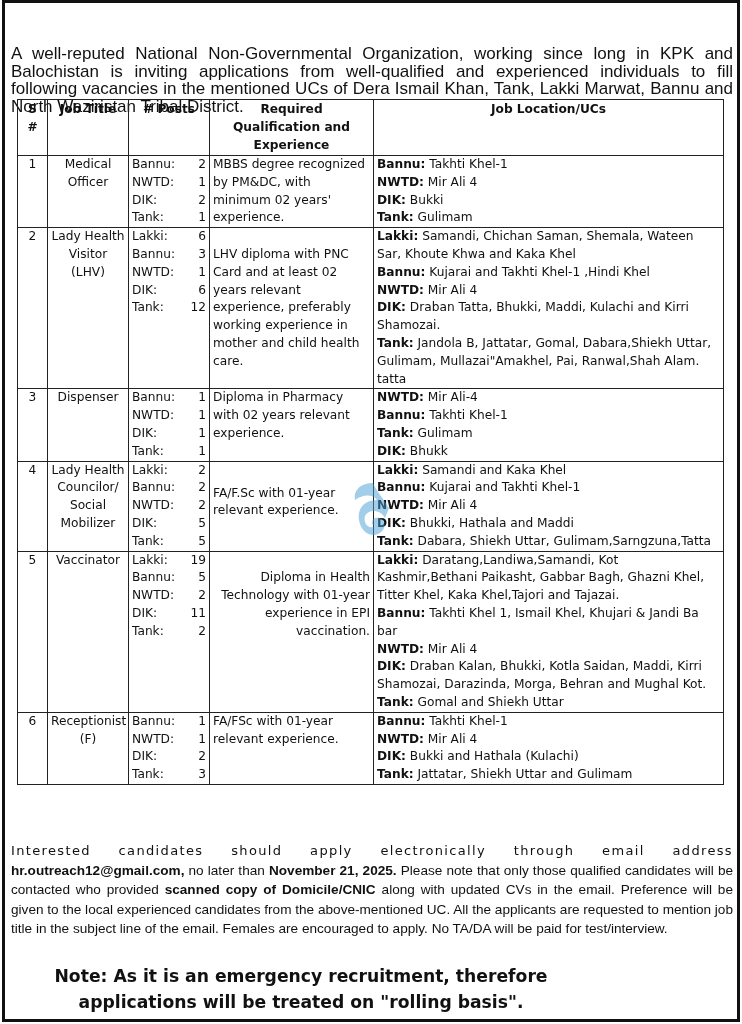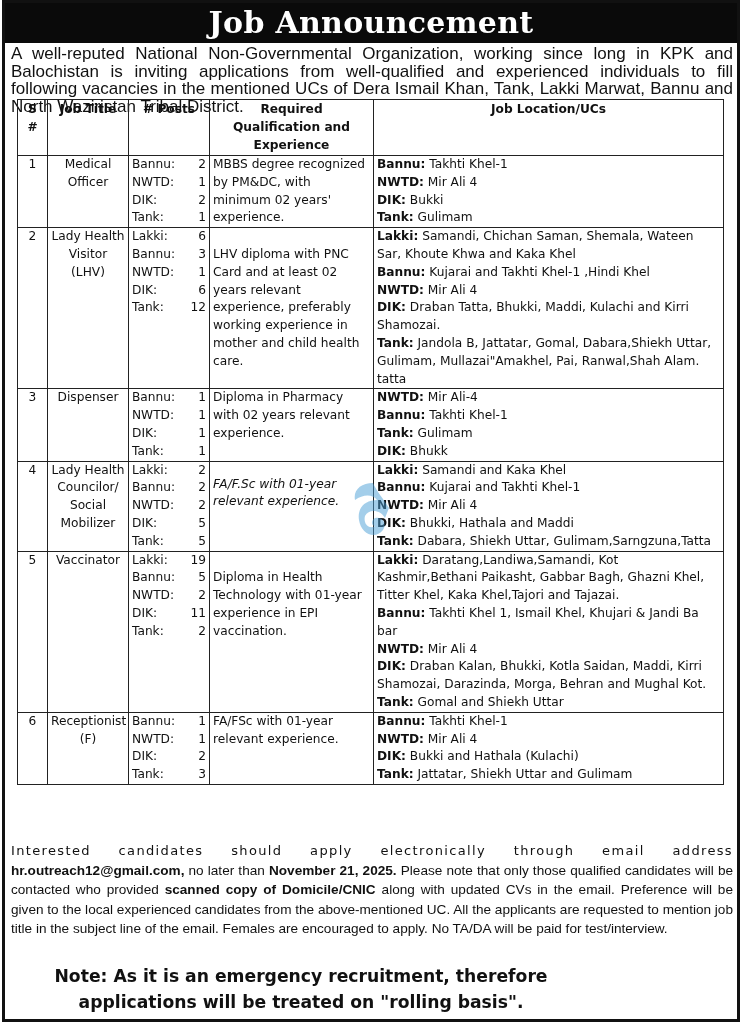--- a/index.html
+++ b/index.html
@@ -58,21 +58,20 @@
   }
   .watermark {
     position: absolute; left: 338px; top: 475px; width: 50px; height: 75px;
     opacity: 0.5; pointer-events: none;
   }
 </style>
 </head>
 <body>
 
 <div class="frame">
-  <div class="header">Job Announcement</div>
 
   <div class="intro">A well-reputed National Non-Governmental Organization, working since long in KPK and Balochistan is inviting applications from well-qualified and experienced individuals to fill following vacancies in the mentioned UCs of Dera Ismail Khan, Tank, Lakki Marwat, Bannu and North Waziristan Tribal District.</div>
 
   <table class="jobs">
     <colgroup>
       <col class="c-sn">
         <col class="c-title">
         <col class="c-posts">
         <col class="c-qual">
         <col class="c-loc">
@@ -143,40 +142,40 @@
         <tr>
           <td class="c-sn">4</td>
           <td class="c-title">Lady Health Councilor/ Social Mobilizer</td>
           <td class="c-posts">
             <div class="posts-line"><span>Lakki:</span><span class="pv">2</span></div>
             <div class="posts-line"><span>Bannu:</span><span class="pv">2</span></div>
             <div class="posts-line"><span>NWTD:</span><span class="pv">2</span></div>
             <div class="posts-line"><span>DIK:</span><span class="pv">5</span></div>
             <div class="posts-line"><span>Tank:</span><span class="pv">5</span></div>
           </td>
-          <td class="c-qual qual" style="padding-top: 14px; font-style: italic;">FA/F.Sc with 01-year relevant experience.</td>
+          <td class="c-qual qual" style="padding-top: 23px;">FA/F.Sc with 01-year relevant experience.</td>
           <td class="c-loc">
             <span class="loc-line"><span class="loc-key">Lakki:</span> <span>Samandi and Kaka Khel</span></span>
             <span class="loc-line"><span class="loc-key">Bannu:</span> <span>Kujarai and Takhti Khel-1</span></span>
             <span class="loc-line"><span class="loc-key">NWTD:</span> <span>Mir Ali 4</span></span>
             <span class="loc-line"><span class="loc-key">DIK:</span> <span>Bhukki, Hathala and Maddi</span></span>
             <span class="loc-line"><span class="loc-key">Tank:</span> <span>Dabara, Shiekh Uttar, Gulimam,Sarngzuna,Tatta</span></span>
           </td>
         </tr>
         <tr>
           <td class="c-sn">5</td>
           <td class="c-title">Vaccinator</td>
           <td class="c-posts">
             <div class="posts-line"><span>Lakki:</span><span class="pv">19</span></div>
             <div class="posts-line"><span>Bannu:</span><span class="pv">5</span></div>
             <div class="posts-line"><span>NWTD:</span><span class="pv">2</span></div>
             <div class="posts-line"><span>DIK:</span><span class="pv">11</span></div>
             <div class="posts-line"><span>Tank:</span><span class="pv">2</span></div>
           </td>
-          <td class="c-qual qual" style="padding-top: 17.8px;">Diploma in Health Technology with 01-year experience in EPI vaccination.</td>
+          <td class="c-qual qual" style="padding-top: 17.8px; text-align: right;">Diploma in Health Technology with 01-year experience in EPI vaccination.</td>
           <td class="c-loc">
             <span class="loc-line"><span class="loc-key">Lakki:</span> <span>Daratang,Landiwa,Samandi, Kot Kashmir,Bethani Paikasht, Gabbar Bagh, Ghazni Khel, Titter Khel, Kaka Khel,Tajori and Tajazai.</span></span>
             <span class="loc-line"><span class="loc-key">Bannu:</span> <span>Takhti Khel 1, Ismail Khel, Khujari &amp; Jandi Ba bar</span></span>
             <span class="loc-line"><span class="loc-key">NWTD:</span> <span>Mir Ali 4</span></span>
             <span class="loc-line"><span class="loc-key">DIK:</span> <span>Draban Kalan, Bhukki, Kotla Saidan, Maddi, Kirri Shamozai, Darazinda, Morga, Behran and Mughal Kot.</span></span>
             <span class="loc-line"><span class="loc-key">Tank:</span> <span>Gomal and Shiekh Uttar</span></span>
           </td>
         </tr>
         <tr>
           <td class="c-sn">6</td>

